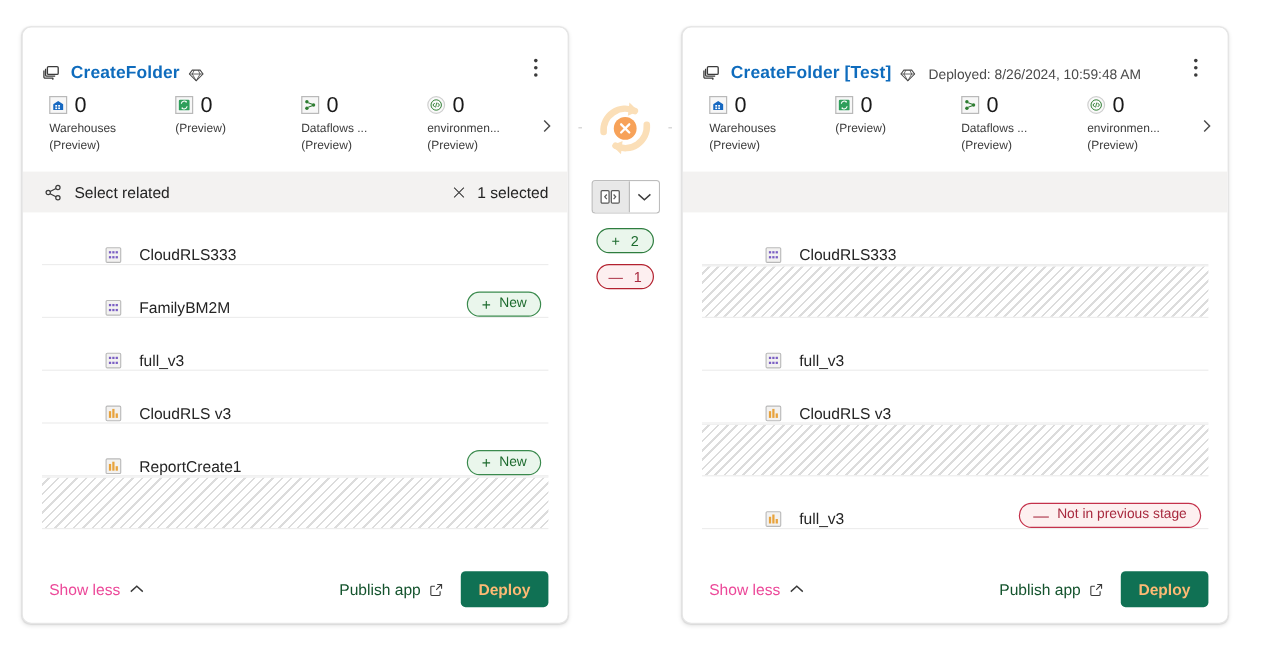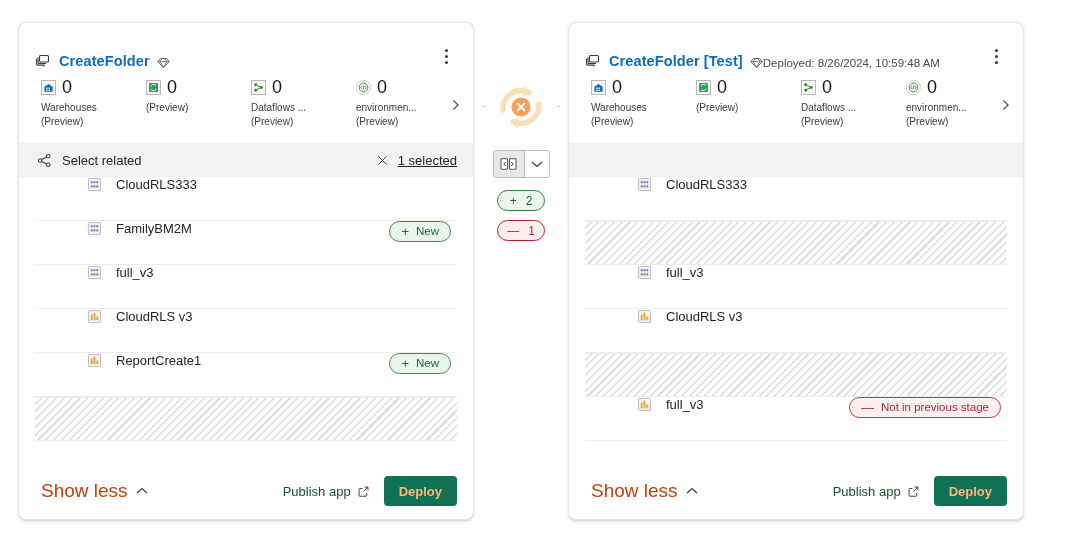--- a/index.html
+++ b/index.html
@@ -44,21 +44,21 @@
   .stage-icon { flex: 0 0 auto; margin-right: 8px; display: flex; align-items: center; }
   .stage-title {
     font-size: 14.5px;
     font-weight: 700;
     color: #0f6cbd;
     letter-spacing: .1px;
     white-space: nowrap;
   }
   .diamond-icon { margin-left: 7px; display: flex; align-items: center; }
   .deployed-text {
-    margin-left: 0;
+    margin-left: 11px;
     font-size: 11.5px;
     color: #4a4a4a;
     white-space: nowrap;
   }
   .kebab {
     margin-left: auto;
     width: 26px; height: 26px;
     display: flex; flex-direction: column;
     align-items: center; justify-content: center;
     gap: 3px;
@@ -137,34 +137,33 @@
     font-size: 13px;
     color: #242424;
   }
   .band .share-icon { margin-right: 10px; display: flex; align-items: center; }
   .band-right {
     margin-left: auto;
     display: flex;
     align-items: center;
     gap: 9px;
     cursor: pointer;
-    text-decoration: underline;
   }
   .band-count { font-size: 13px; color: #242424; }
 
   
   .list {
     flex: 1 1 auto;
     padding: 0 16px 0 16px;
     overflow: hidden;
   }
   .row {
     height: 44px;
     display: flex;
-    align-items: flex-start;
+    align-items: flex-end;
     border-bottom: 1px solid #ededed;
     padding: 0 6px 0 52px;
     position: relative;
   }
   .row:last-child { border-bottom: 1px solid #ededed; }
   .row-icon { margin-right: 14px; display: flex; align-items: center; flex: 0 0 auto; }
   .row-name {
     font-size: 13px;
     color: #242424;
     white-space: nowrap;
@@ -211,22 +210,22 @@
 
   
   .card-footer {
     height: 56px;
     display: flex;
     align-items: center;
     padding: 0 16px 0 22px;
     flex: 0 0 auto;
   }
   .show-less {
-    font-size: 19px;
-    color: #c2410c;
+    font-size: 13px;
+    color: #ec4899;
     display: flex;
     align-items: center;
     gap: 8px;
     cursor: pointer;
   }
   .footer-right {
     margin-left: auto;
     display: flex;
     align-items: center;
     gap: 14px;

